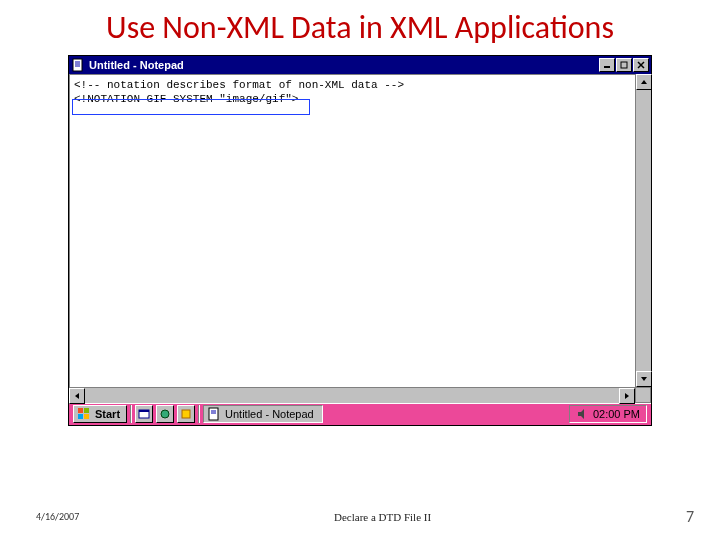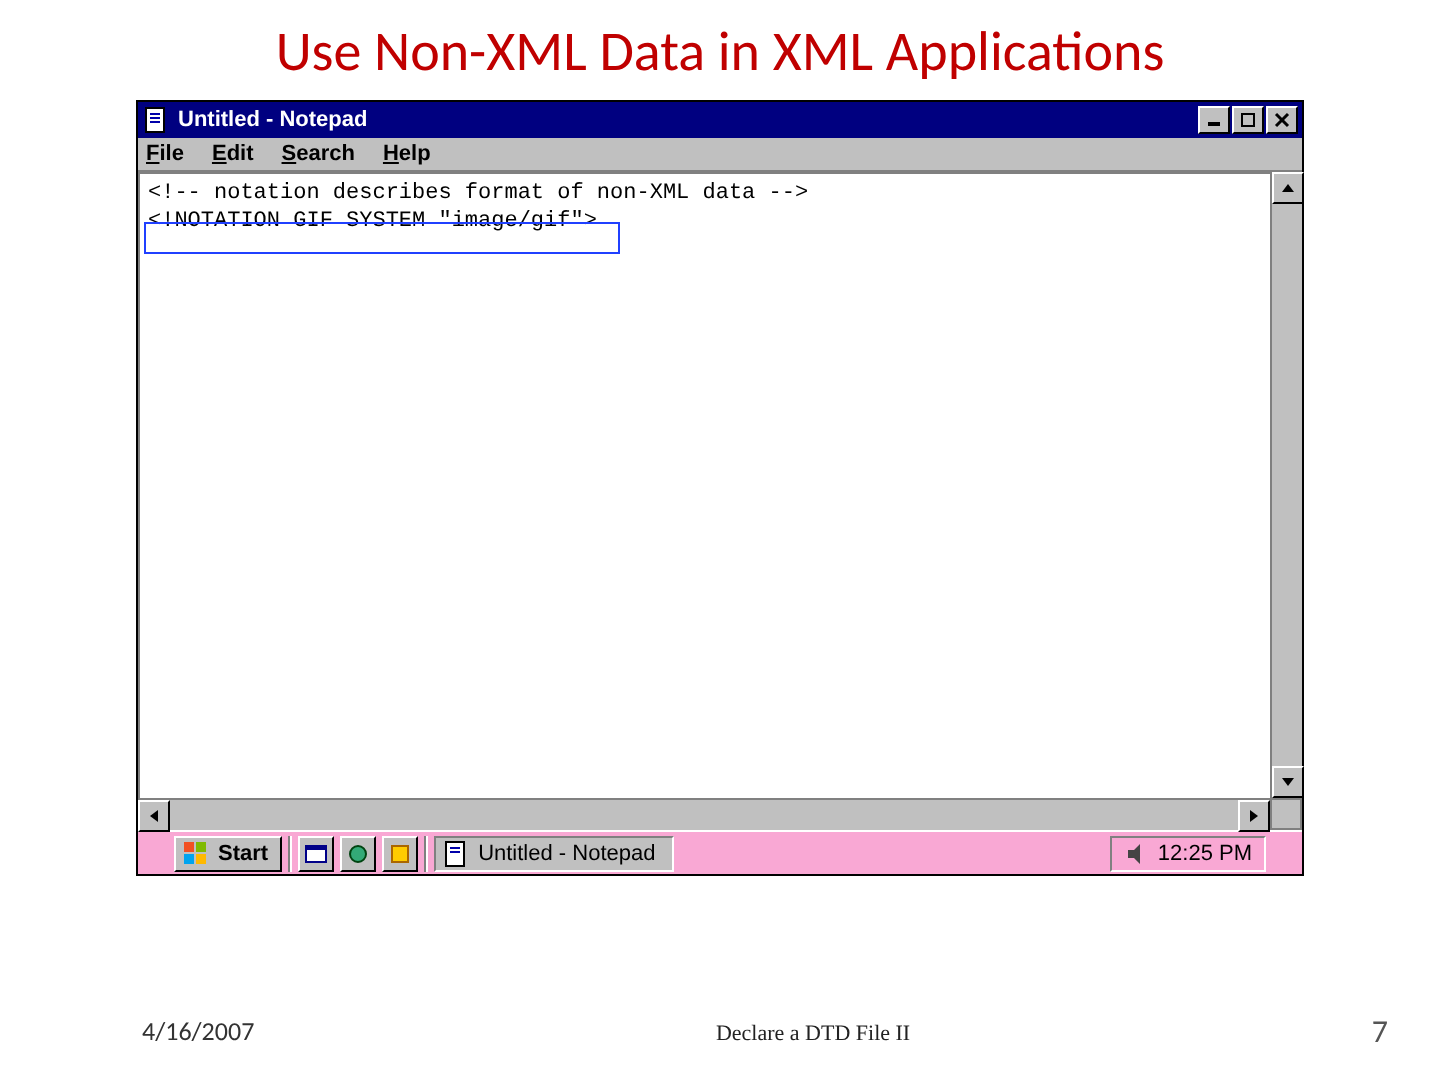--- a/index.html
+++ b/index.html
@@ -8,21 +8,21 @@
     width: 720px;
     height: 540px;
     background: #fff;
     font-family: "Times New Roman", serif;
     position: relative;
     overflow: hidden;
   }
   .slide-title {
     text-align: center;
     color: #c00000;
-    font-size: 28px;
+    font-size: 32px;
     font-weight: 400;
     margin: 10px 60px 8px 60px;
     line-height: 1.15;
     font-family: Calibri, Arial, sans-serif;
   }
   .notepad-shot {
     margin: 0 auto;
     width: 584px;
     border: 1px solid #000;
     background: #c0c0c0;
@@ -104,25 +104,25 @@
   .hscroll-row { display:flex; }
   .hscroll {
     flex:1; height:16px; background:#c0c0c0;
     border-top:1px solid #808080;
     display:flex;
   }
   .hscroll .strack { flex:1; }
   .corner { width:16px; height:16px; background:#c0c0c0; border:1px solid #808080; }
   .taskbar {
     height: 22px;
-    background: #f9a8d4;
+    background: #ec4899;
     border-top: 1px solid #fff;
     display: flex;
     align-items: center;
-    padding: 0 18px;
+    padding: 0 4px;
     gap: 3px;
     font-size: 11px;
   }
   .start-btn {
     display:flex; align-items:center;
     background:#c0c0c0;
     border:1px solid #000;
     border-top-color:#fff; border-left-color:#fff;
     padding: 1px 6px 1px 3px;
     font-weight:bold;
@@ -165,21 +165,21 @@
   .footer {
     position:absolute;
     bottom:14px; left:0; right:0;
     display:flex;
     align-items:center;
     padding: 0 26px 0 36px;
     font-family: Calibri, Arial, sans-serif;
     font-size: 14px;
     color:#333;
   }
-  .footer .date { flex:0 0 auto; font-size:13px;margin-left:35px; }
+  .footer .date { flex:0 0 auto; font-size:10px; }
   .footer .center { flex:1; text-align:center; font-family:"Times New Roman", serif; font-size:11px; color:#222; }
   .footer .pg { flex:0 0 auto; font-size:16px; color:#555; }
   svg { display:block; }
 </style>
 </head>
 <body>
 
 <div class="slide-title">Use Non-XML Data  in XML Applications</div>
 
 <div class="notepad-shot">
@@ -206,26 +206,20 @@
         </span>
       <span class="win-btn" title="Close">
           <svg width="8" height="8">
             <line x1="1" y1="1" x2="7" y2="7" stroke="#000" stroke-width="1.5"></line>
             <line x1="7" y1="1" x2="1" y2="7" stroke="#000" stroke-width="1.5"></line>
           </svg>
         </span>
     </div>
   </div>
 
-  <div class="menubar">
-    <span class="mi"><u>F</u><span></span>ile</span>
-    <span class="mi"><u>E</u>dit</span>
-    <span class="mi"><u>S</u>earch</span>
-    <span class="mi"><u>H</u>elp</span>
-  </div>
 
   <div class="client-wrap">
     <div class="client">
       <div class="line">&lt;!-- notation describes format of non-XML data --&gt;</div>
       <div class="line"></div>
       <div class="line">&lt;!NOTATION GIF SYSTEM "image/gif"&gt;</div>
       <div class="highlight-box" style="left:2px; top:24px; width:238px; height:16px;"></div>
     </div>
     <div class="vscroll">
       <div class="sbtn">
@@ -298,21 +292,21 @@
       </span>
       <span>Untitled - Notepad</span>
     </div>
     <div class="tb-spacer"></div>
     <div class="tray">
       <span class="tray-icon">
         <svg width="12" height="12">
             <polygon points="2,4 5,4 8,1 8,11 5,8 2,8" fill="#444"></polygon>
           </svg>
       </span>
-      <span>12:25 PM</span>
+      <span>02:00 PM</span>
     </div>
   </div>
 </div>
 
 <div class="footer">
   <span class="date">4/16/2007</span>
   <span class="center">Declare a DTD File II</span>
   <span class="pg">7</span>
 </div>
 

